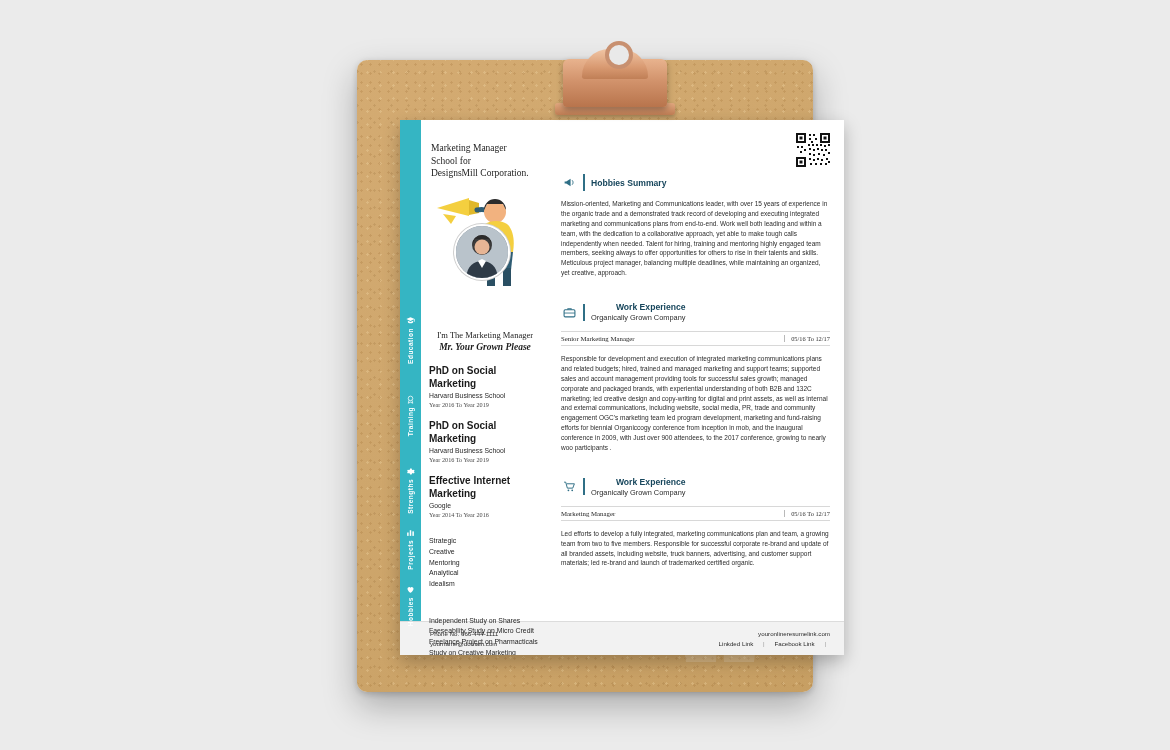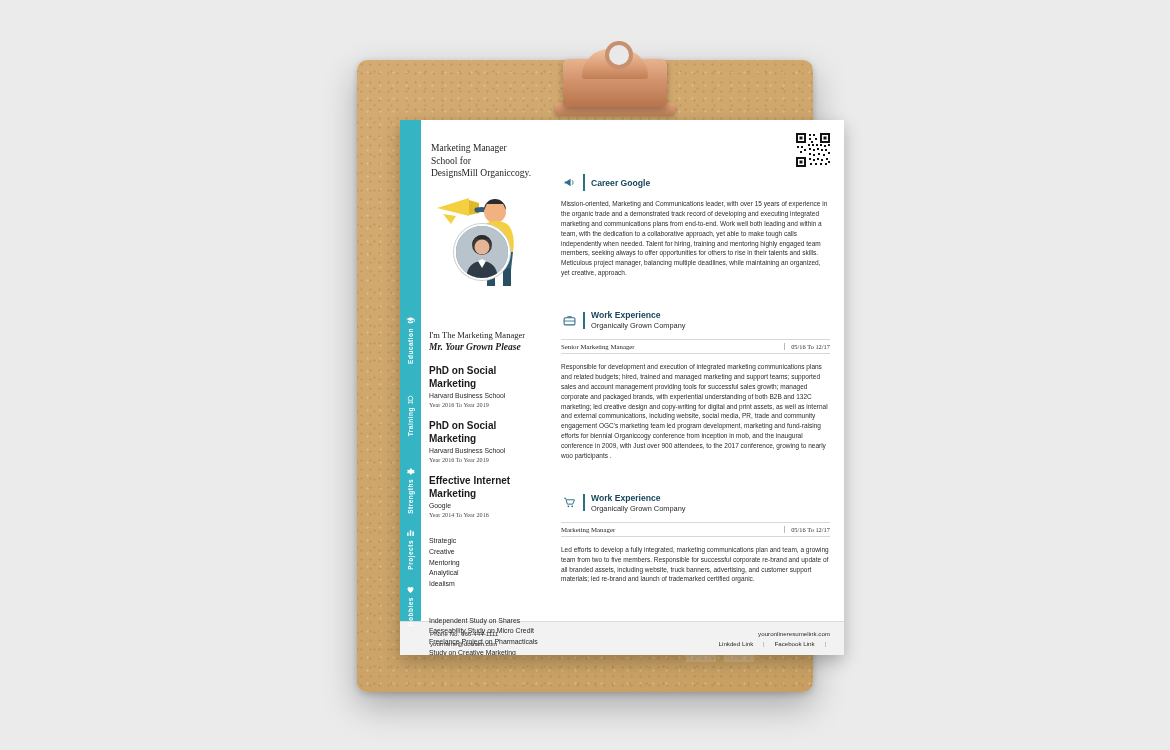--- a/index.html
+++ b/index.html
@@ -171,20 +171,21 @@
     width: 52px; height: 52px;
     border-radius: 50%;
     overflow: hidden;
     position: absolute;
     left: 33px; top: 104px;
     border: 2px solid #ffffff;
     box-shadow: 0 0 0 1px #cfcfcf;
     background: #7d8a97;
   }
   .owner {
+    text-align: center;
     margin-top: 62px;
   }
   .owner .line1 {
     font-family: "Liberation Serif", serif;
     font-size: 8.5px;
     color: #1d1d1d;
   }
   .owner .line2 {
     font-family: "Liberation Serif", serif;
     font-style: italic;
@@ -245,21 +246,21 @@
     top: 12px;
     width: 36px;
     height: 36px;
   }
   .sec-head {
     display: flex;
     align-items: center;
     gap: 6px;
     margin-top: 44px;
   }
-  .sec-head.tight { margin-top: 32px; }
+  .sec-head.tight { margin-top: 24px; text-align: right; }
   .sec-head .icon { width: 16px; display:flex; justify-content:center; }
   .sec-head .bar {
     width: 2px; height: 17px; background: #2f6f86;
   }
   .sec-head .txt { font-size: 8.6px; font-weight: bold; color: #17465c; }
   .sec-head .txt .sub {
     display: block;
     font-size: 7.4px;
     font-weight: normal;
     color: #2b2b2b;
@@ -365,21 +366,21 @@
           </svg>
           <span class="vtext">Hobbies</span>
         </div>
       </div>
 
       <div class="left-col">
 
         <div class="title-block">
           <div>Marketing Manager</div>
           <div>School for</div>
-          <div>DesignsMill Organiccogy.</div>
+          <div>DesignsMill Corporation.</div>
         </div>
 
         <div class="illustration">
           <svg width="112" height="130" viewBox="0 0 112 130">
 
             <path d="M8 26 L40 16 L40 34 Z" fill="#f4cf3f"></path>
             <path d="M40 18 L50 21 L50 31 L40 33 Z" fill="#e0b82b"></path>
             <path d="M14 32 L22 42 L27 34 Z" fill="#f4cf3f"></path>
 
             <path d="M48 28 C58 26 62 30 64 36" stroke="#2f5d74" stroke-width="5" fill="none" stroke-linecap="round"></path>
@@ -540,21 +541,21 @@
         </svg>
 
         <div class="sec-head">
           <span class="icon">
             <svg width="13" height="13" viewBox="0 0 24 24">
               <path d="M3 10v4h3l8 5V5L6 10H3z" fill="#2f6f86"></path>
               <path d="M17 8c2 2 2 6 0 8" stroke="#2f6f86" stroke-width="1.8" fill="none"></path>
             </svg>
           </span>
           <span class="bar"></span>
-          <span class="txt">Career Google</span>
+          <span class="txt">Hobbies Summary</span>
         </div>
         <div class="body-text">Mission-oriented, Marketing and Communications leader, with over 15 years of experience in the organic trade and a demonstrated track record of developing and executing integrated marketing and communications plans from end-to-end. Work well both leading and within a team, with the dedication to a collaborative approach, yet able to make tough calls independently when needed. Talent for hiring, training and mentoring highly engaged team members, seeking always to offer opportunities for others to rise in their talents and skills. Meticulous project manager, balancing multiple deadlines, while maintaining an organized, yet creative, approach.</div>
 
         <div class="sec-head tight">
           <span class="icon">
             <svg width="13" height="13" viewBox="0 0 24 24">
               <rect x="2" y="7" width="20" height="13" rx="2" fill="none" stroke="#2f6f86" stroke-width="2"></rect>
               <path d="M9 7V5h6v2" fill="none" stroke="#2f6f86" stroke-width="2"></path>
               <path d="M2 13h20" stroke="#2f6f86" stroke-width="1.6"></path>
             </svg>

